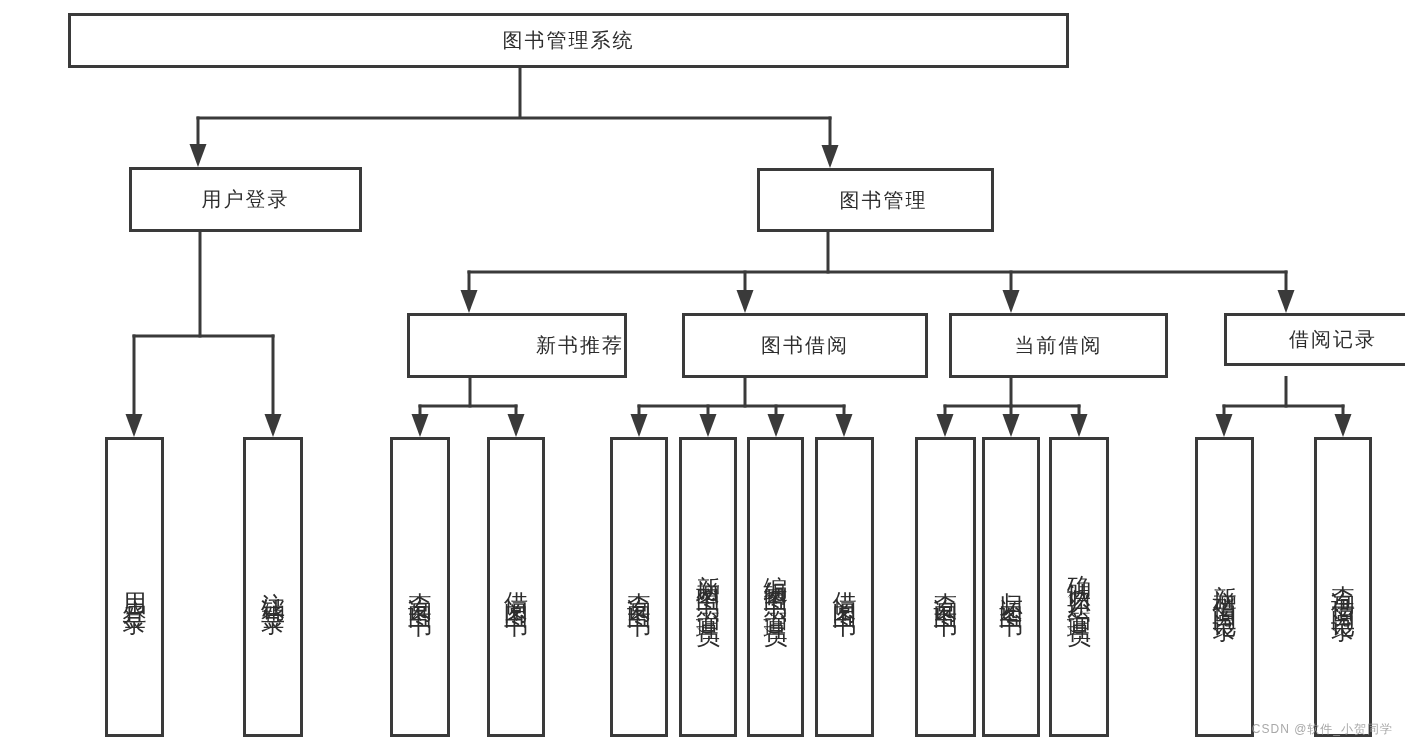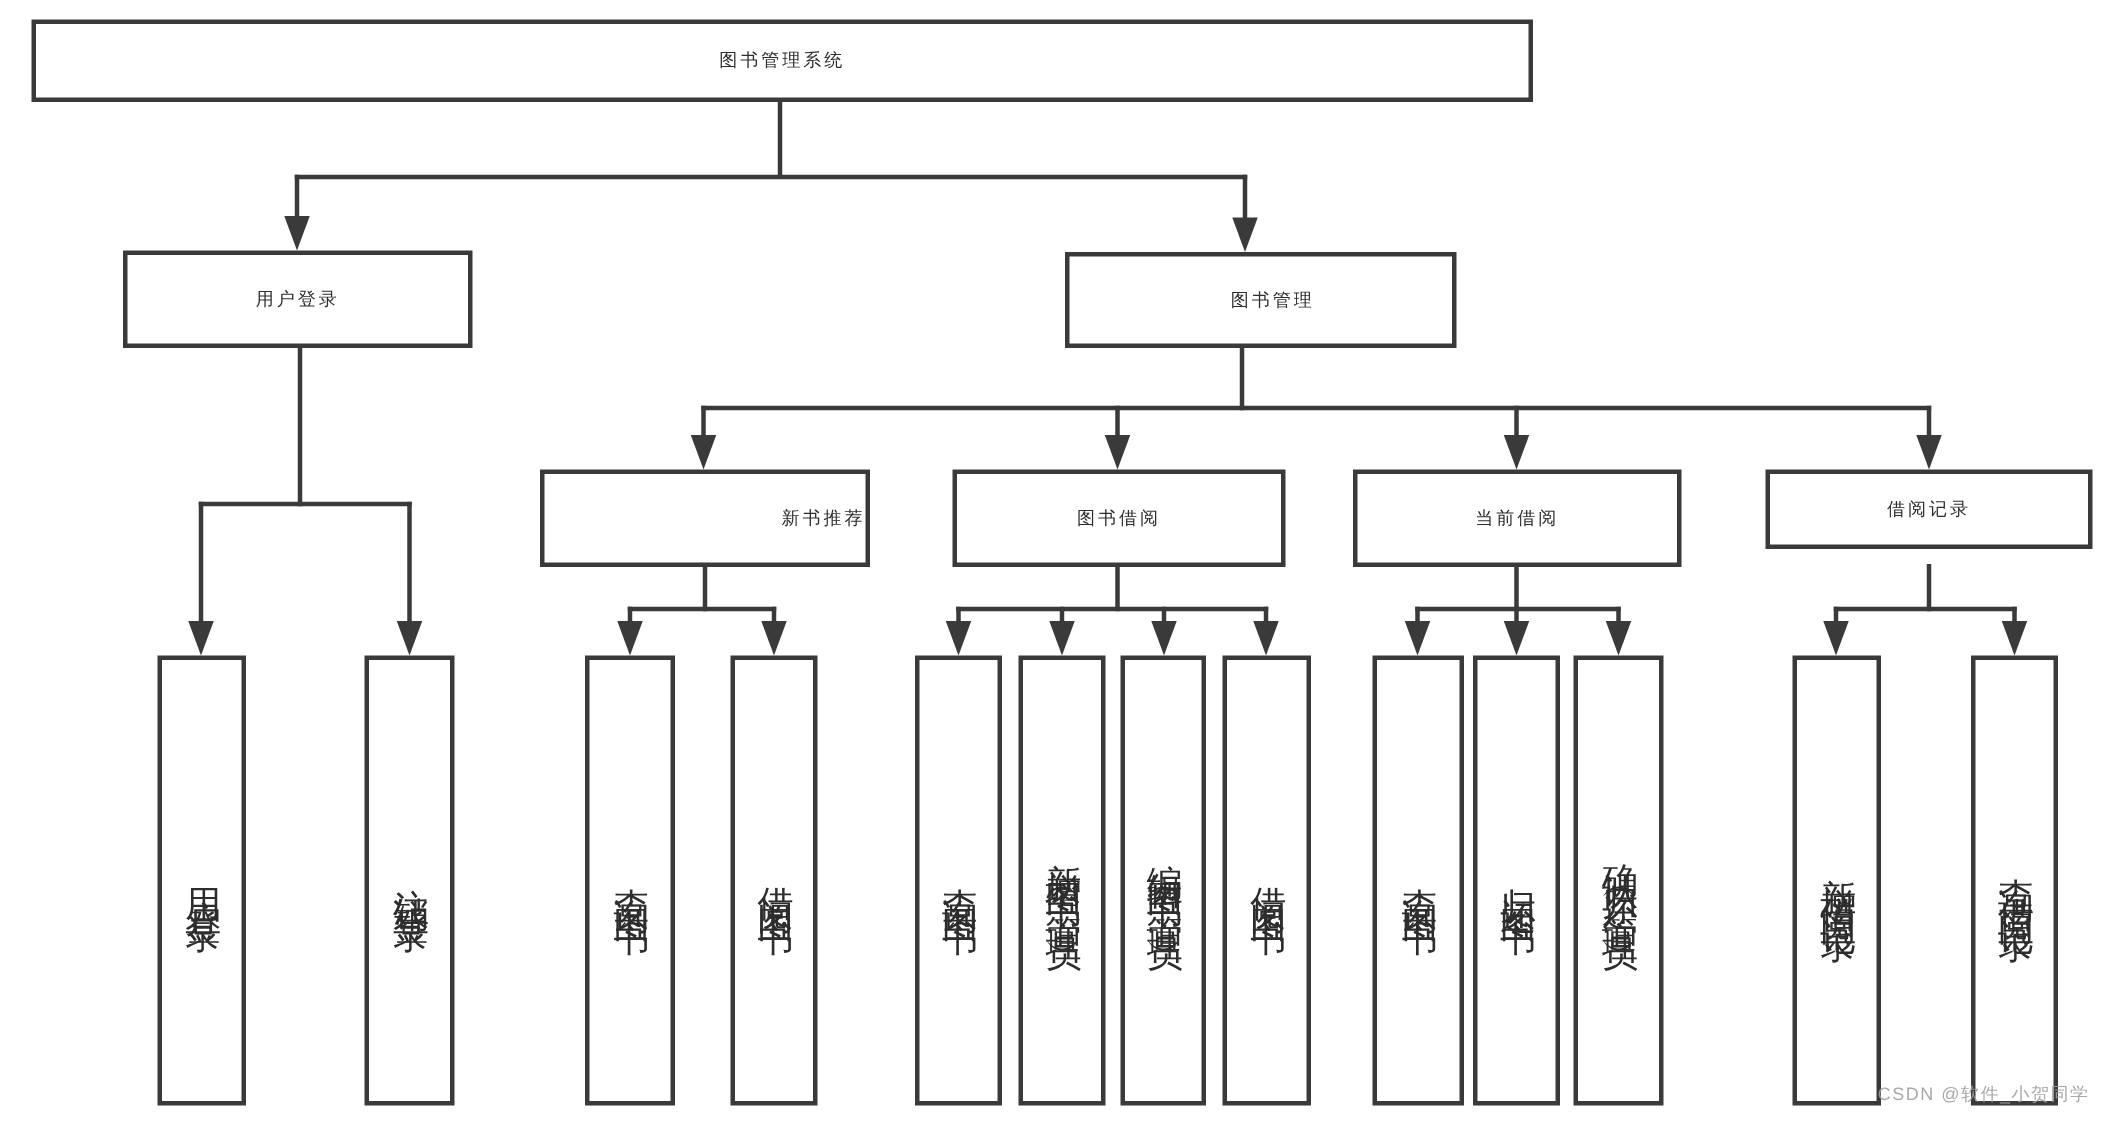--- a/index.html
+++ b/index.html
@@ -26,23 +26,24 @@
     box-sizing: border-box;
     border: 3px solid #3a3a3a;
     background: #ffffff;
     display: flex;
     align-items: center;
     justify-content: center;
     color: #2d2d2d;
     z-index: 2;
   }
   .hbox {
-    font-size: 12px;
+    font-size: 20px;
     letter-spacing: 2px;
     white-space: nowrap;
+    margin-left: 47px;
   }
   .vbox {
     writing-mode: vertical-rl;
     text-orientation: mixed;
     font-size: 24px;
     letter-spacing: 7px;
     line-height: 1;
     white-space: nowrap;
   }
   .watermark {
@@ -123,28 +124,28 @@
     <polygon points="1334.5,414 1351.5,414 1343,437" stroke="none"></polygon>
   </svg>
 
   <div class="box hbox" style="left:21px; top:13px; width:1001px; height:55px;">
     <span>图书管理系统</span>
   </div>
 
   <div class="box hbox" style="left:82px; top:167px; width:233px; height:65px;">
     <span>用户登录</span>
   </div>
-  <div class="box hbox" style="left:710px; top:168px; width:261px; height:64px;padding-left:16px;">
+  <div class="box hbox" style="left:710px; top:168px; width:237px; height:64px;padding-left:16px;">
     <span>图书管理</span>
   </div>
 
   <div class="box hbox" style="left:360px; top:313px; width:220px; height:65px;justify-content:flex-end;">
     <span>新书推荐</span>
   </div>
-  <div class="box hbox" style="left:635px; top:313px; width:222px; height:65px;">
+  <div class="box hbox" style="left:635px; top:313px; width:246px; height:65px;">
     <span>图书借阅</span>
   </div>
   <div class="box hbox" style="left:902px; top:313px; width:219px; height:65px;">
     <span>当前借阅</span>
   </div>
   <div class="box hbox" style="left:1177px; top:313px; width:218px; height:53px;text-align:right;">
     <span>借阅记录</span>
   </div>
 
   <div class="box vbox" style="left:105px; top:437px; width:59px; height:300px;">

